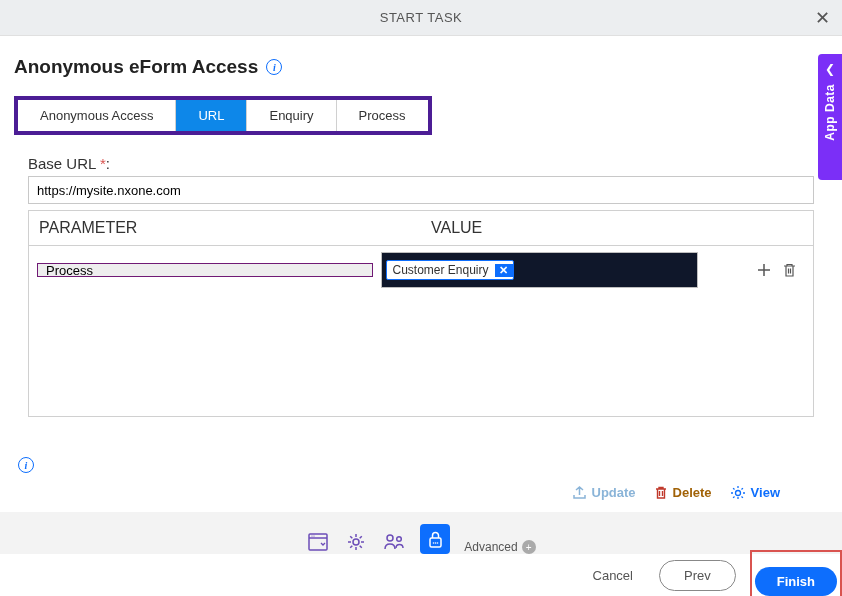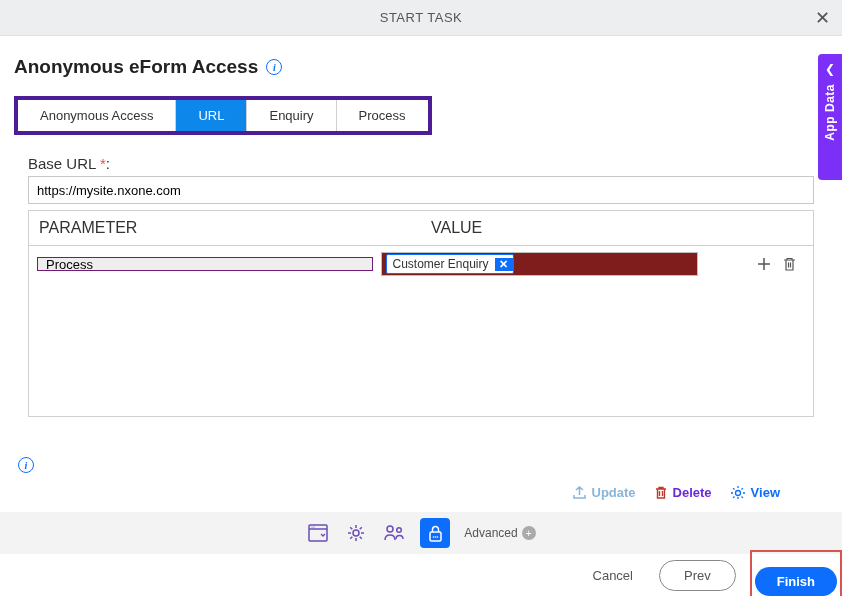--- a/index.html
+++ b/index.html
@@ -24,37 +24,37 @@
     .required-star { color: #d9534f; }
     .text-input { width: 100%; border: 1px solid #c8c8c8; padding: 5px 8px; font-size: 13px; height: 28px; }
     
     .param-table { border: 1px solid #d0d0d0; margin-top: 6px; }
     .param-header { display: flex; background: #fff; border-bottom: 1px solid #d0d0d0; }
     .param-header-cell { padding: 8px 10px; font-size: 16px; color: #333; flex: 1; }
     .param-body { min-height: 170px; background: #fff; }
     .param-row { display: flex; align-items: center; padding: 6px 8px; gap: 8px; }
     .param-input { flex: 1; border: 1px solid #701a75; background: #eeeeee; padding: 5px 8px; font-size: 13px; height: 14px; }
     .value-wrapper { flex: 1; display: flex; }
-    .value-chip-container { flex: 1; border: 1px solid #bfbfbf; background: #7f1d1d; padding: 2px 4px; height: 24px; display: flex; align-items: center; }
+    .value-chip-container { flex: 1; border: 1px solid #bfbfbf; background: #0f172a; padding: 2px 4px; height: 36px; display: flex; align-items: center; }
     .chip { display: inline-flex; align-items: center; background: #fff; border: 1px solid #0d6efd; font-size: 12px; border-radius: 2px; overflow: hidden; }
     .chip-text { padding: 2px 6px; color: #333; }
     .chip-close { background: #0d6efd; color: #fff; width: 18px; height: 100%; display: flex; align-items: center; justify-content: center; cursor: pointer; font-size: 11px; font-weight: bold; }
     .row-actions { display: flex; gap: 10px; padding: 0 8px 0 50px; color: #555; }
     .row-action-icon { cursor: pointer; font-size: 16px; }
     
     .hint-row { display: flex; align-items: center; gap: 10px; margin-top: 40px; padding: 0 4px; }
     .hint-text { color: #c0392b; font-style: italic; font-size: 13px; }
     
     .action-links { display: flex; justify-content: flex-end; gap: 18px; margin-top: 12px; padding-right: 48px; }
     .action-link { display: flex; align-items: flex-end; gap: 5px; font-size: 13px; cursor: pointer; font-weight: 600; }
     .action-link.update { color: #8ab4d8; }
-    .action-link.delete { color: #6d28d9; }
+    .action-link.delete { color: #a16207; }
     .action-link.view { color: #0d6efd; }
     
-    .footer-bar { position: absolute; bottom: 42px; left: 0; right: 0; background: #f3f3f3; height: 42px; display: flex; align-items: center; justify-content: center; gap: 14px; }
+    .footer-bar { position: absolute; bottom: 42px; left: 0; right: 0; background: #f3f3f3; height: 42px; display: flex; align-items: flex-end; justify-content: center; gap: 14px; }
     .footer-icon { width: 24px; height: 24px; display: flex; align-items: center; justify-content: center; color: #6c4db8; cursor: pointer; }
     .footer-icon.active { background: #0d6efd; color: #fff; border-radius: 4px; width: 30px; height: 30px; }
     .advanced-label { font-size: 12px; color: #555; display: flex; align-items: center; gap: 4px; }
     .plus-circle { width: 14px; height: 14px; background: #aaa; border-radius: 50%; color: #fff; display: flex; align-items: center; justify-content: center; font-size: 10px; }
     
     .bottom-actions { position: absolute; bottom: 0; left: 0; right: 0; height: 42px; display: flex; align-items: center; justify-content: flex-end; gap: 14px; padding-right: 0; background: #fff; }
     .btn-cancel { color: #555; font-size: 13px; cursor: pointer; padding: 6px 12px; }
     .btn-prev { border: 1px solid #888; background: #fff; color: #555; border-radius: 18px; padding: 7px 24px; font-size: 13px; cursor: pointer; }
     .btn-finish-wrap { border: 2px solid #d9534f; padding: 3px; }
     .btn-finish { background: #0d6efd; color: #fff; border: none; border-radius: 18px; padding: 7px 22px; font-size: 13px; font-weight: 600; cursor: pointer; margin-top: 12px; }

